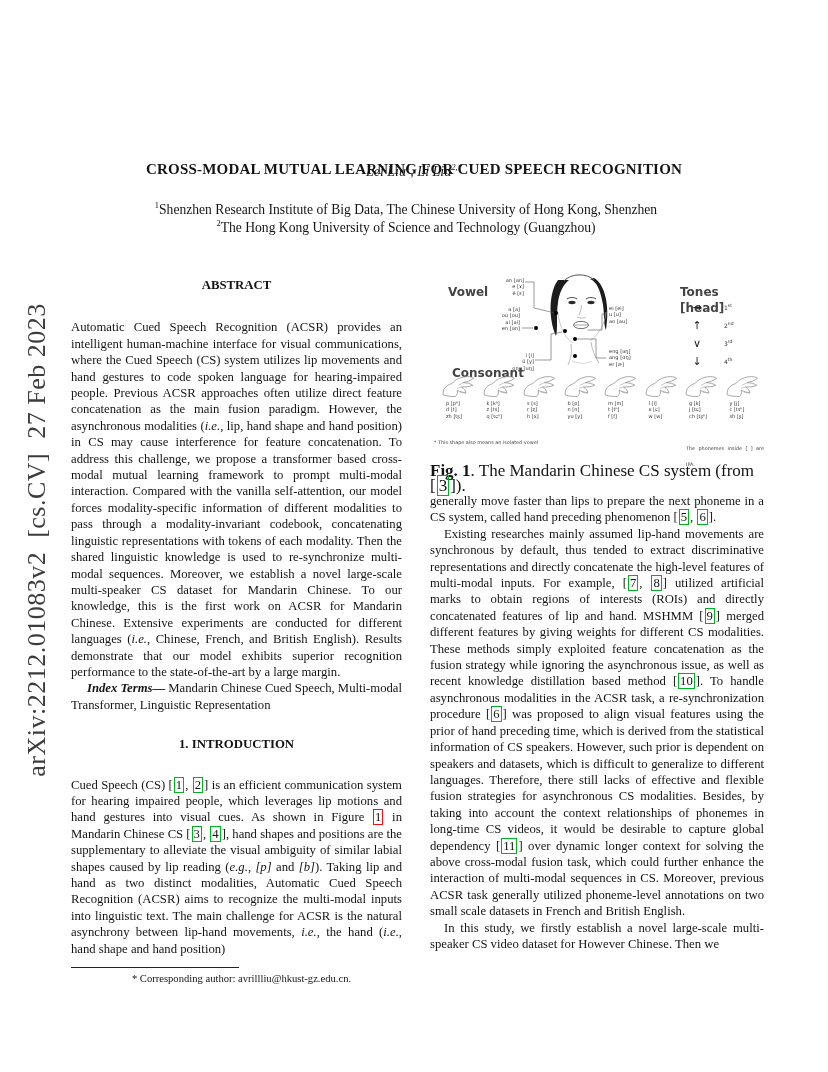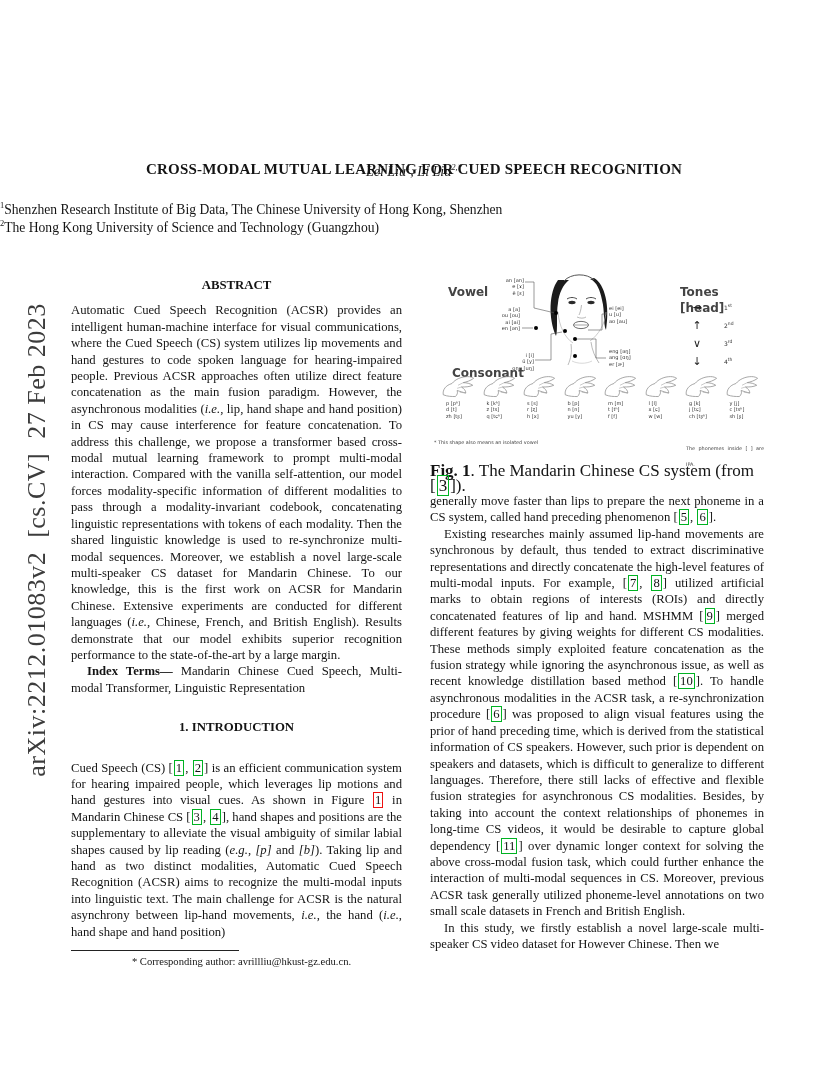--- a/index.html
+++ b/index.html
@@ -25,35 +25,35 @@
   }
   
   .title{
     position:absolute;top:125px;left:60px;right:60px;
     text-align:center;font-weight:700;font-size:15px;letter-spacing:0.2px;margin-top:36px;
   }
   .authors{
     position:absolute;top:164px;left:0;right:0;
     text-align:center;font-style:italic;font-size:14px;
   }
-  .affil{position:absolute;left:0;right:16px;font-size:13.6px;}
+  .affil{position:absolute;left:0;right:16px;text-align:center;font-size:13.6px;}
   .affil1{top:202px;}
   .affil2{top:220px;}
   
   .col{position:absolute;width:331px;font-size:12.7px;line-height:16.4px;text-align:justify;}
   .col-left{left:71px;top:277px;}
   .col-right{left:430px;top:268px;width:334px;}
-  .sec-head{text-align:center;font-weight:700;font-size:12.8px;margin:0 0 9px 0;}
+  .sec-head{text-align:center;font-weight:700;font-size:12.8px;margin:0 0 26px 0;}
   .intro-head{margin:23px 0 24px 0;}
   p.body{margin:0;}
   p.indent{text-indent:14px;}
   .index-terms{margin-top:9px;text-indent:16px;}
   .run-i{font-style:italic;}
   .run-b{font-weight:700;}
-  .run-bi{font-weight:700;}
+  .run-bi{font-weight:700;font-style:italic;}
   .run-sup{vertical-align:super;font-size:0.62em;line-height:0;}
   .run-cg{border:1px solid var(--cite-green);padding:0 1px;margin:0 1px;}
   .run-cr{border:1px solid var(--ref-red);padding:0 1px;margin:0 1px;}
   
   .footnote-rule{width:168px;border:0;border-top:1.1px solid #222;margin:10px 0 4px 0;}
   .footnote{font-size:10.6px;line-height:13px;text-align:center;padding-left:10px;}
   
   .figure-box{position:relative;width:334px;height:188px;}
   .fig-art{position:absolute;left:0;top:0;width:334px;height:188px;}
   .fig-label{position:absolute;font-family:"DejaVu Sans",sans-serif;color:#2b2b2b;}

